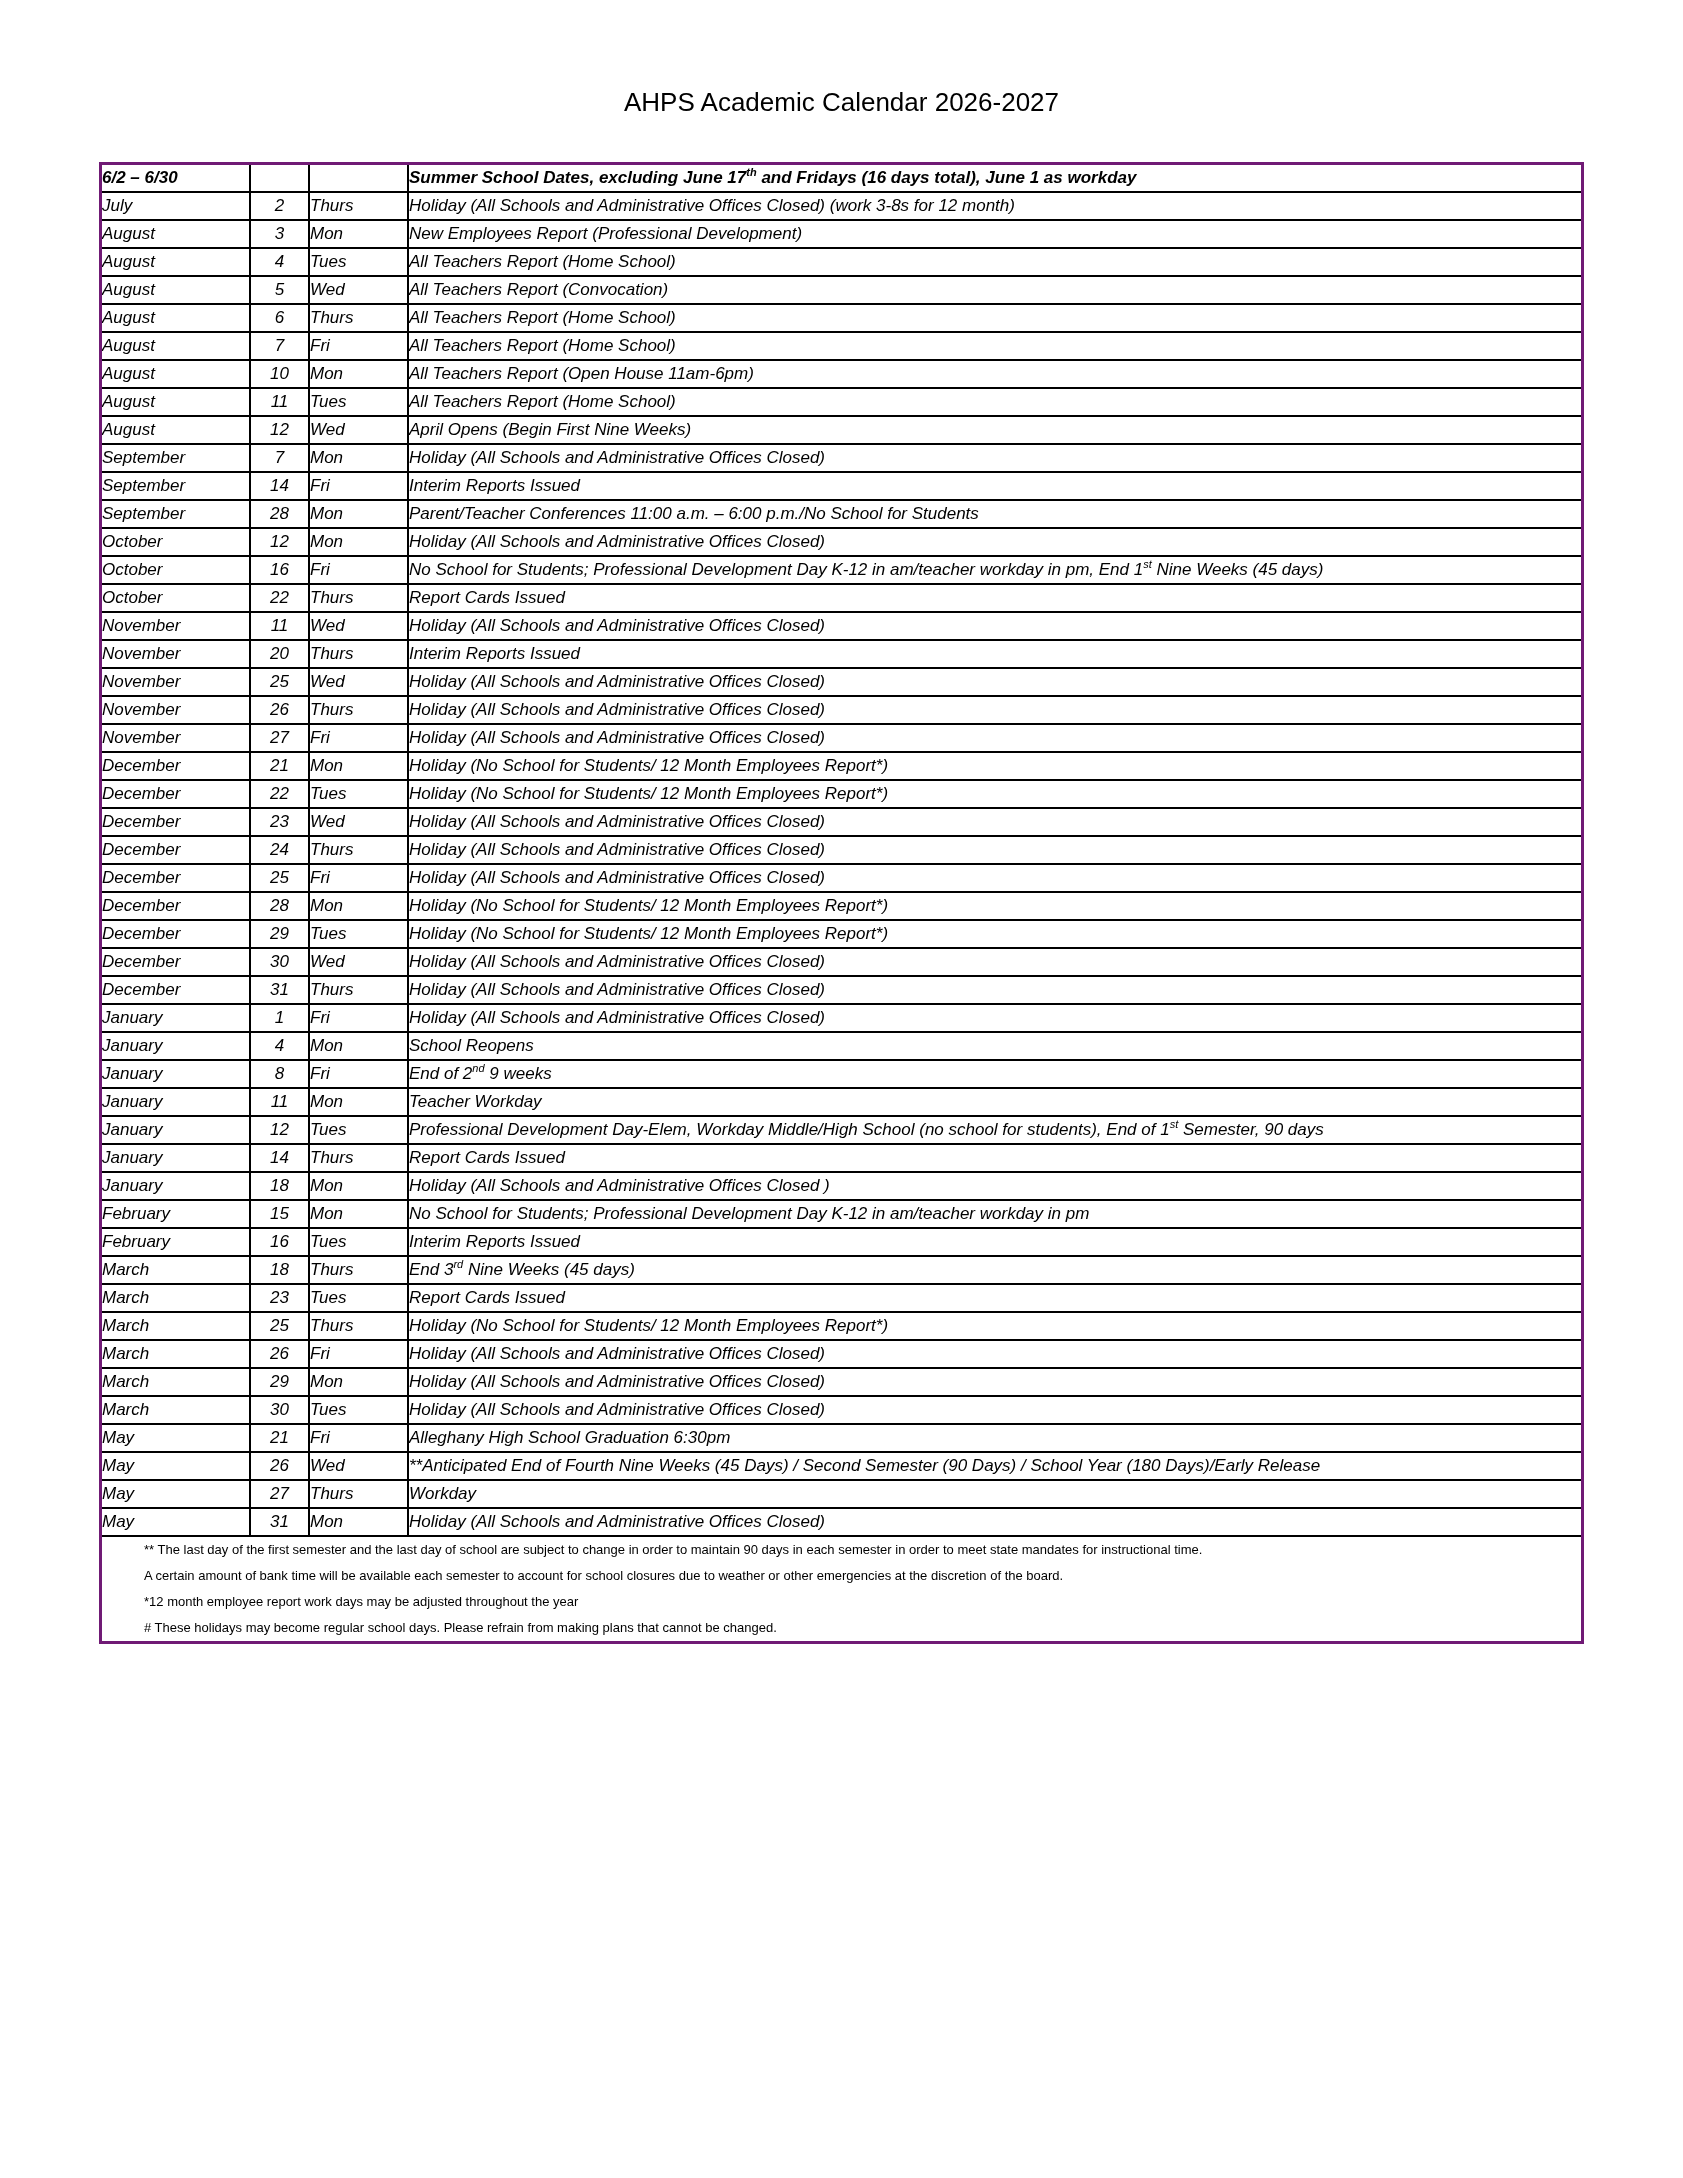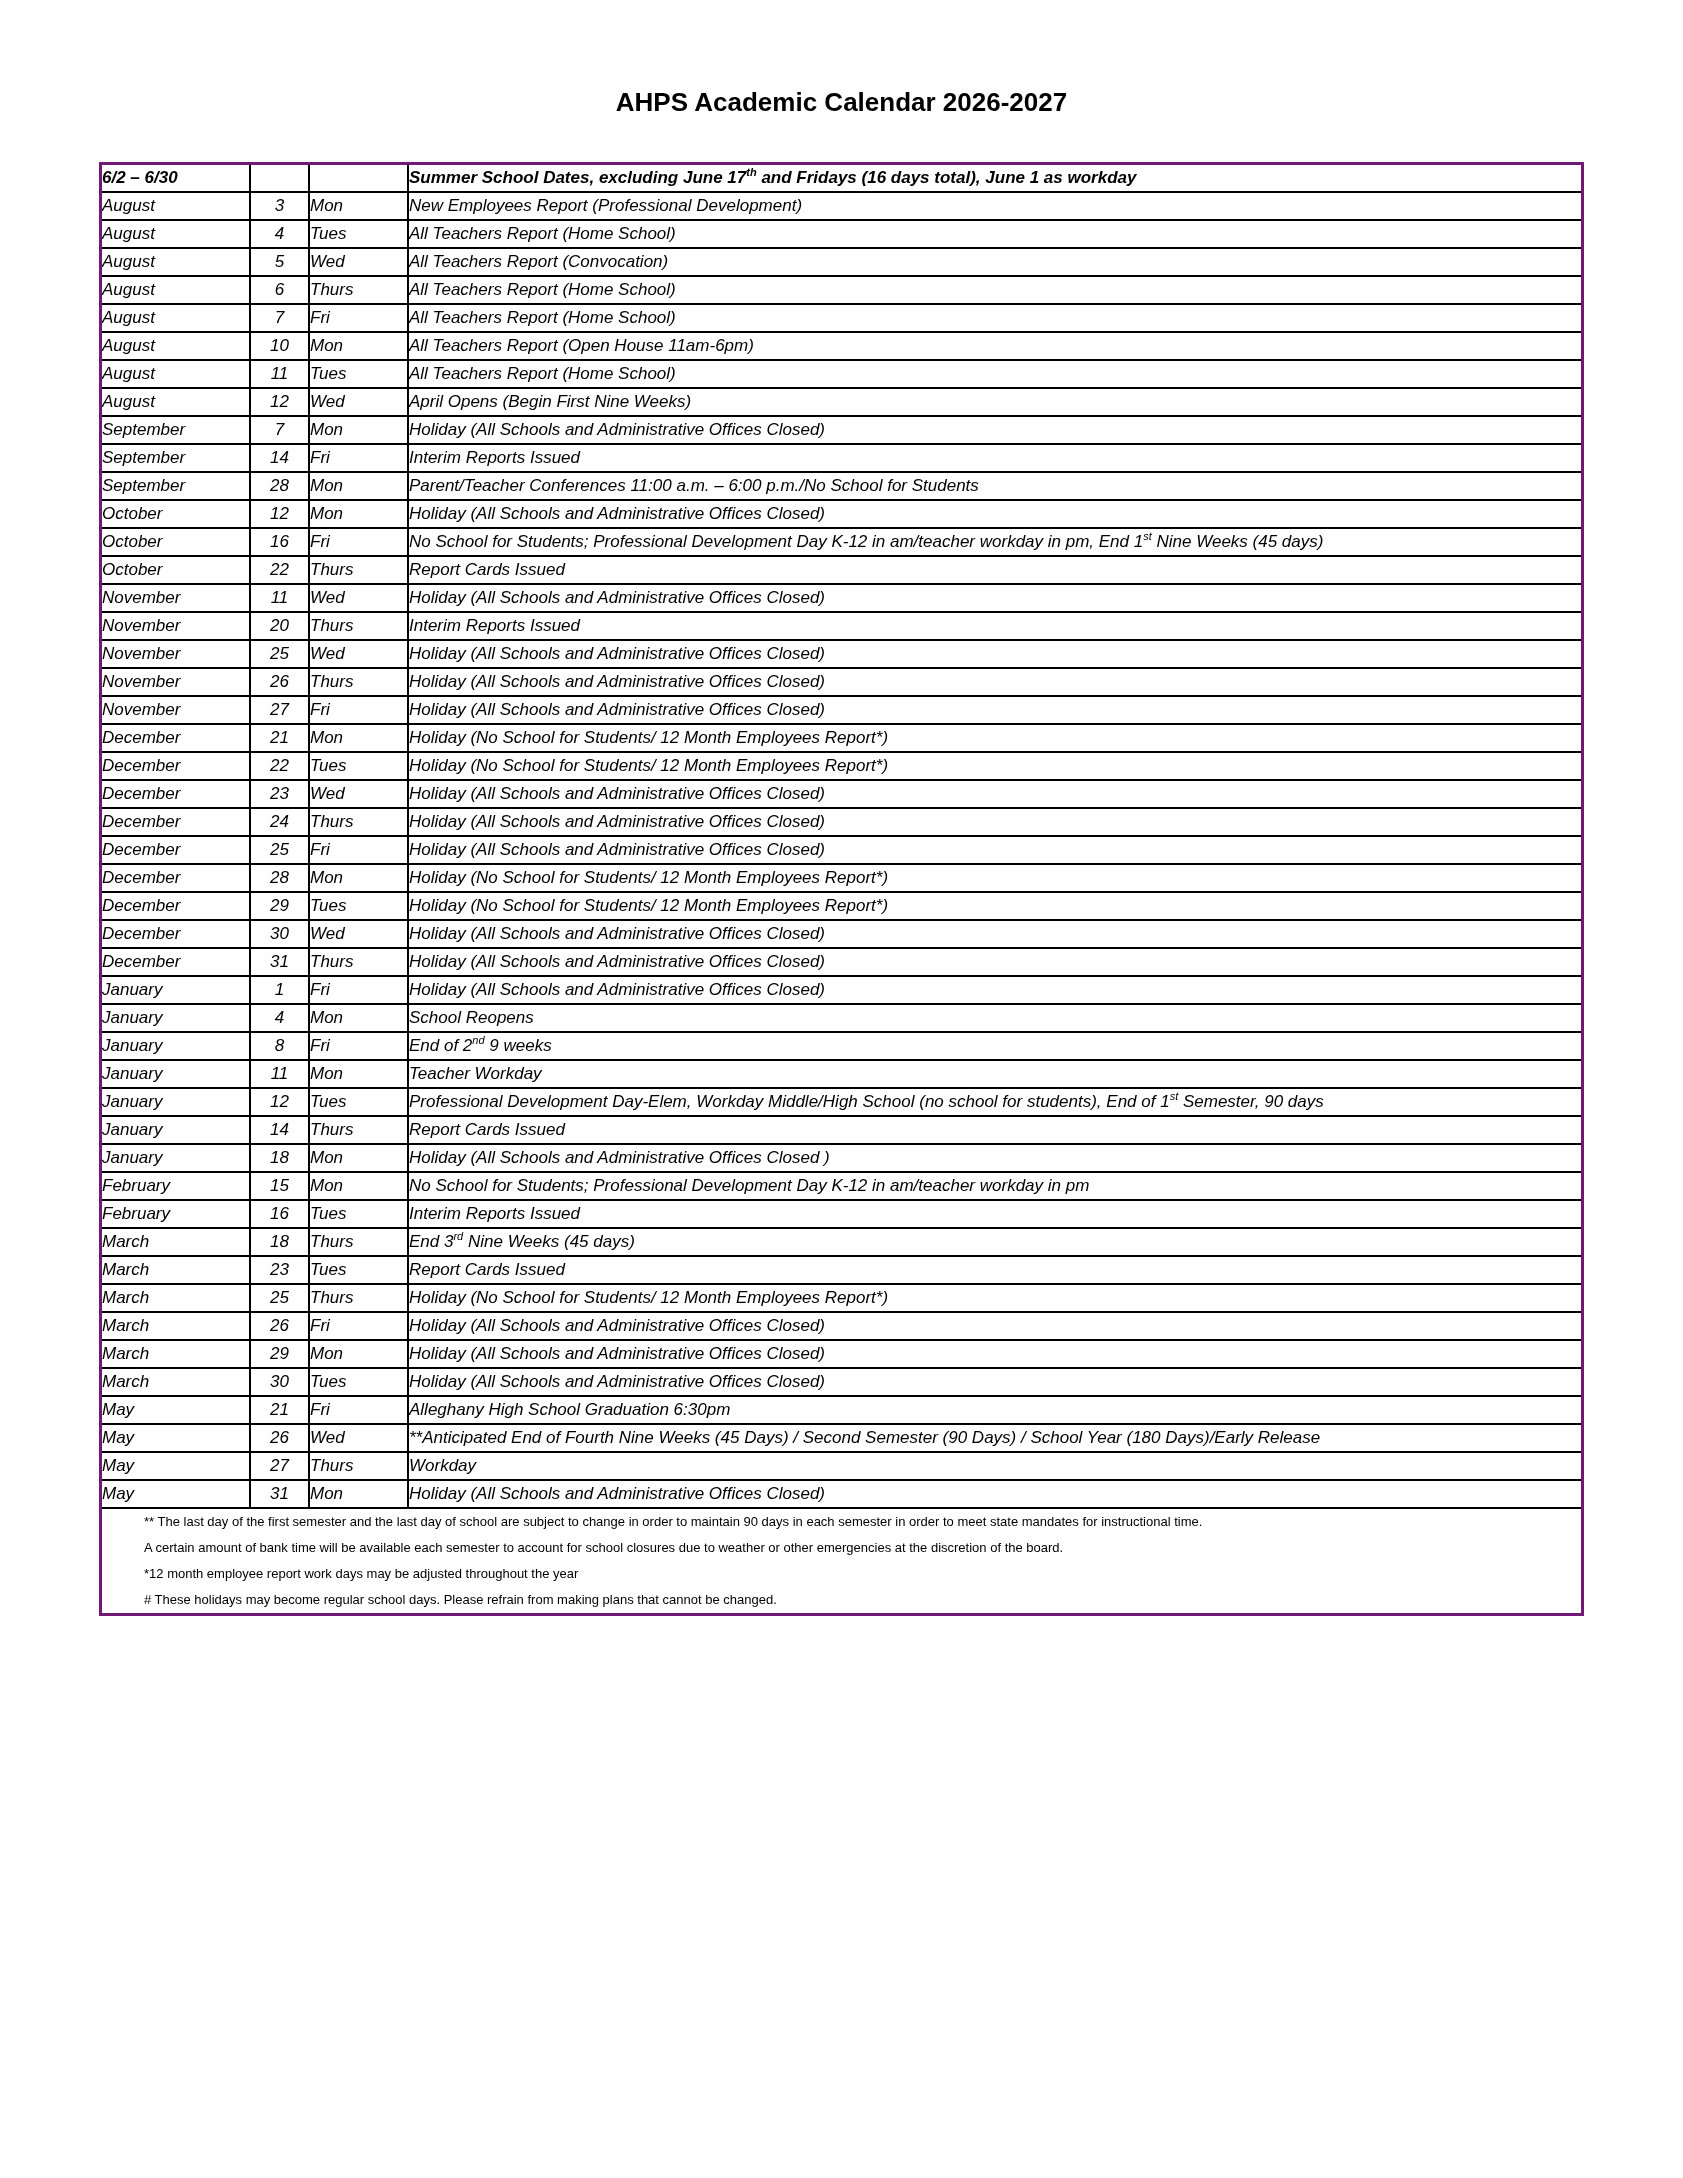--- a/index.html
+++ b/index.html
@@ -11,21 +11,21 @@
     background: #ffffff;
     color: #000000;
     font-family: "Liberation Sans", sans-serif;
     box-sizing: border-box;
     padding: 87px 99px 0 99px;
   }
   .doc-title {
     margin: 0 0 44px 0;
     text-align: center;
     font-size: 26px;
-    font-weight: bold;
+    font-weight: normal;
     letter-spacing: 0px;
   }
   table.calendar {
     width: 1485px;
     border-collapse: collapse;
     border: 3px solid #701a75;
     table-layout: fixed;
   }
   table.calendar td {
     border: 2px solid #000;
@@ -66,20 +66,26 @@
 
   <table class="calendar">
     <tbody>
         <tr class="bold-row">
           <td class="c-month">6/2 – 6/30</td>
           <td class="c-day"></td>
           <td class="c-wday"></td>
           <td class="c-desc">Summer School Dates, excluding June 17<sup>th</sup> and Fridays (16 days total), June 1 as workday</td>
         </tr>
         <tr>
+          <td class="c-month">July</td>
+          <td class="c-day">2</td>
+          <td class="c-wday">Thurs</td>
+          <td class="c-desc">Holiday (All Schools and Administrative Offices Closed) (work 3-8s for 12 month)</td>
+        </tr>
+        <tr>
           <td class="c-month">August</td>
           <td class="c-day">3</td>
           <td class="c-wday">Mon</td>
           <td class="c-desc">New Employees Report (Professional Development)</td>
         </tr>
         <tr>
           <td class="c-month">August</td>
           <td class="c-day">4</td>
           <td class="c-wday">Tues</td>
           <td class="c-desc">All Teachers Report (Home School)</td>

